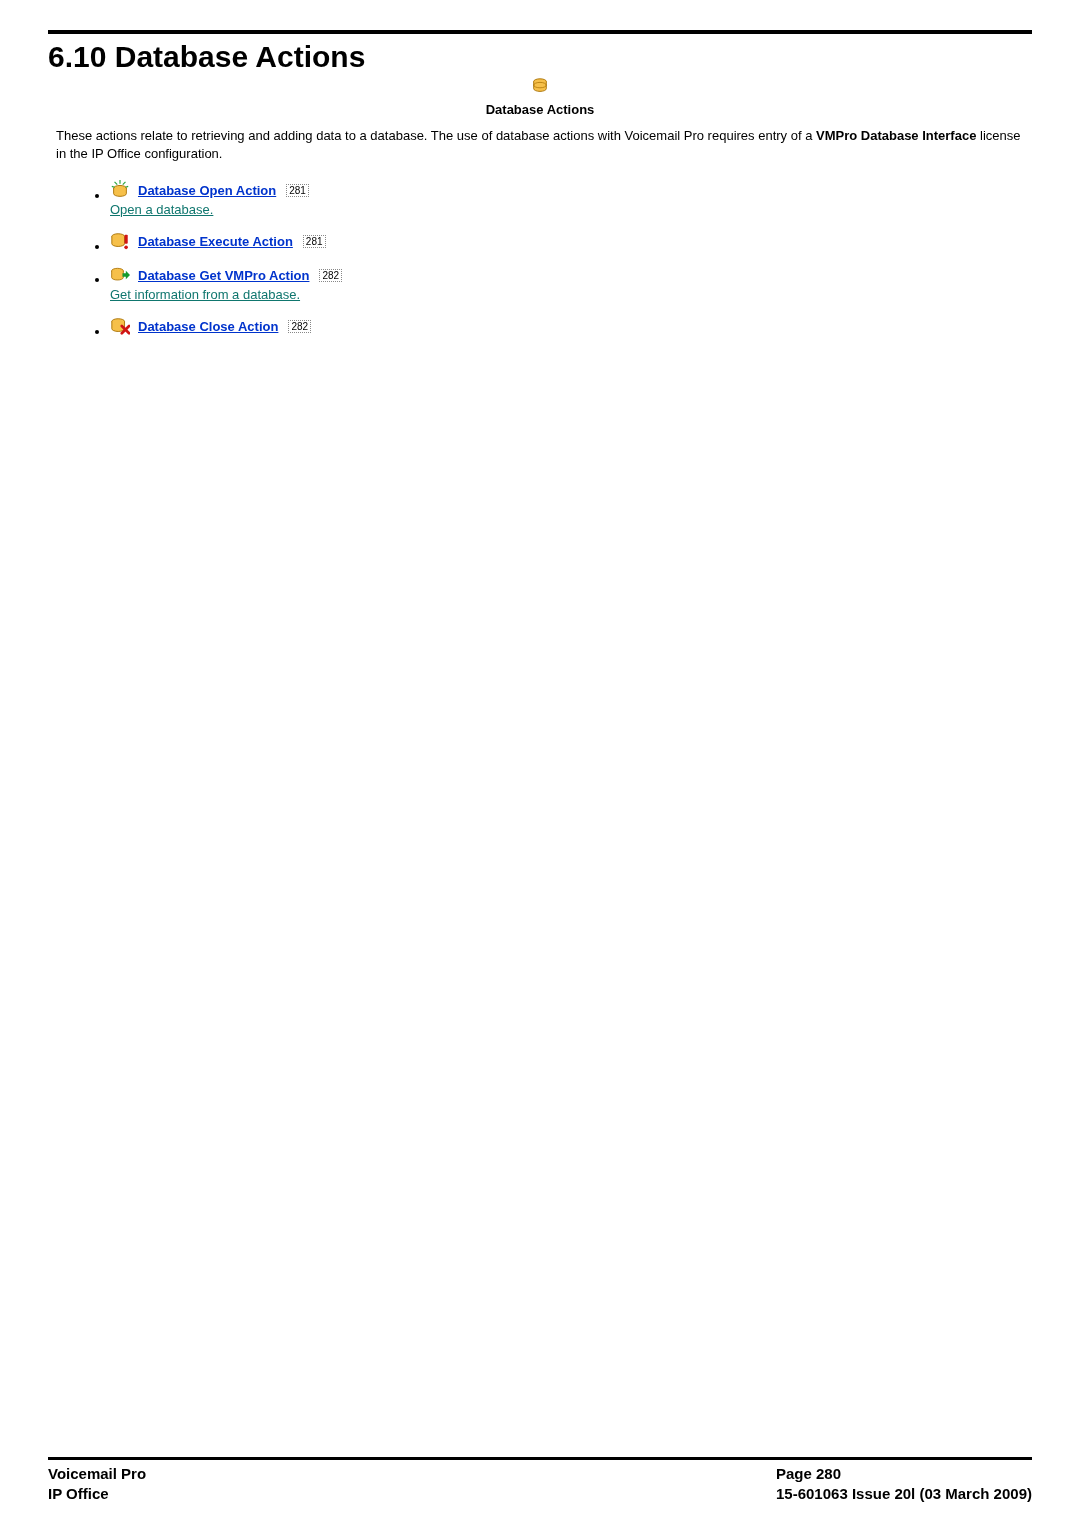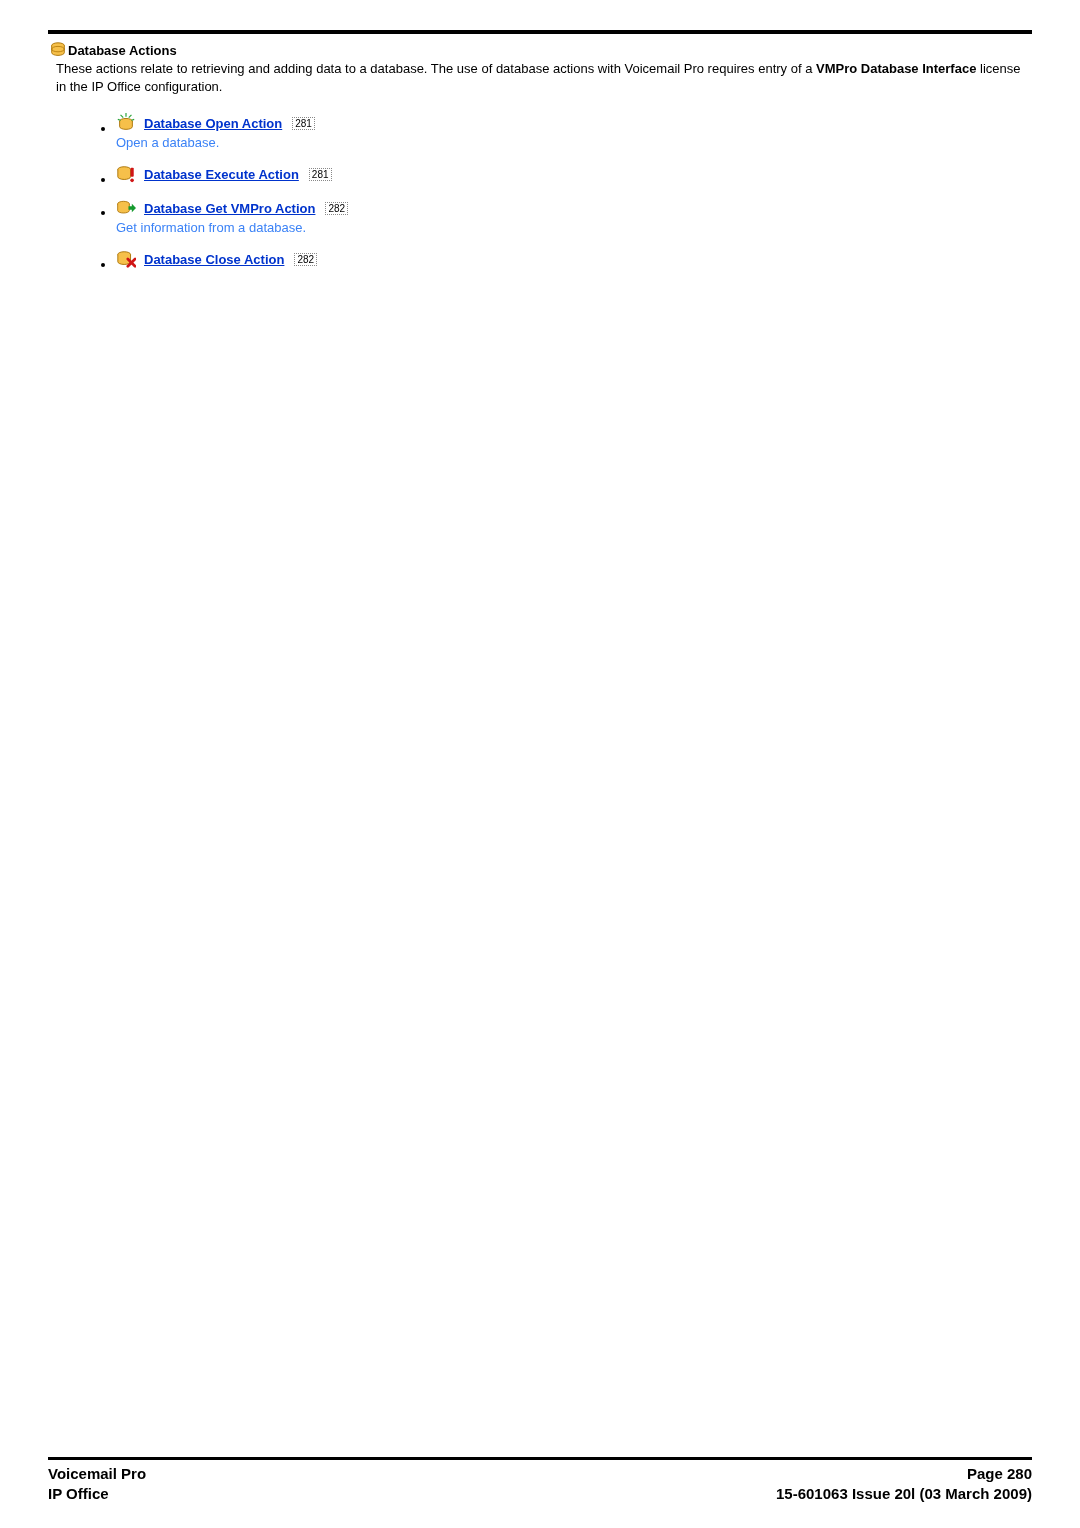--- a/index.html
+++ b/index.html
@@ -26,31 +26,33 @@
     font-family: Arial, Helvetica, sans-serif;
     font-size: 30px;
     font-weight: bold;
     margin: 0 0 2px 0;
   }
   .section-heading {
     font-size: 13px;
     font-weight: bold;
     display: flex;
     align-items: center;
-    margin-bottom: 0;
+    gap: 6px;
+    margin-bottom: 10px;
+    flex-direction: column;
   }
   .intro {
     font-size: 13px;
     line-height: 1.35;
     margin: 0 0 18px 8px;
   }
   ul.actions {
     list-style: disc;
     padding-left: 52px;
-    margin: 16px;
+    margin: 10px;
   }
   ul.actions > li {
     font-size: 13px;
     margin-bottom: 14px;
   }
   .link {
     color: #0033cc;
     text-decoration: underline;
     font-weight: bold;
     font-size: 13px;
@@ -60,22 +62,23 @@
     border: 1px dotted #888;
     font-size: 10px;
     padding: 0 2px;
     margin-left: 2px;
     vertical-align: 1px;
     color: #000;
     font-weight: normal;
   }
   .desc {
     font-size: 13px;
-    color: #3b82f6;
+    color: #0f766e;
     margin-top: 2px;
+    text-decoration: underline;
   }
   .item-head {
     display: flex;
     align-items: center;
     gap: 8px;
   }
   .icon {
     display: inline-flex;
     width: 20px;
     height: 20px;
@@ -101,20 +104,21 @@
     font-weight: bold;
     line-height: 1.35;
     gap: 9px;
   }
 </style>
 </head>
 <body>
 
 <div class="page">
   <hr class="hr-top">
+  <h1>6.10 Database Actions</h1>
 
   <div class="section-heading">
     <span class="icon">
       <svg viewBox="0 0 20 20" width="18" height="18">
         <ellipse cx="10" cy="5" rx="7" ry="3" fill="#f6c04a" stroke="#a86f00" stroke-width="1"></ellipse>
         <path d="M3 5 v8 a7 3 0 0 0 14 0 v-8" fill="#f6c04a" stroke="#a86f00" stroke-width="1"></path>
         <ellipse cx="10" cy="9" rx="7" ry="3" fill="none" stroke="#a86f00" stroke-width="0.8"></ellipse>
       </svg>
     </span>
     <span>Database Actions</span>
@@ -193,18 +197,18 @@
   </ul>
 </div>
 
 <div class="footer">
   <hr>
   <div class="footer-row">
     <div>
       <div>Voicemail Pro</div>
       <div>IP Office</div>
     </div>
-    <div style="text-align:right;">
+    <div style="">
       <div>Page 280</div>
       <div>15-601063 Issue 20l (03 March 2009)</div>
     </div>
   </div>
 </div>
 
 </body></html>

